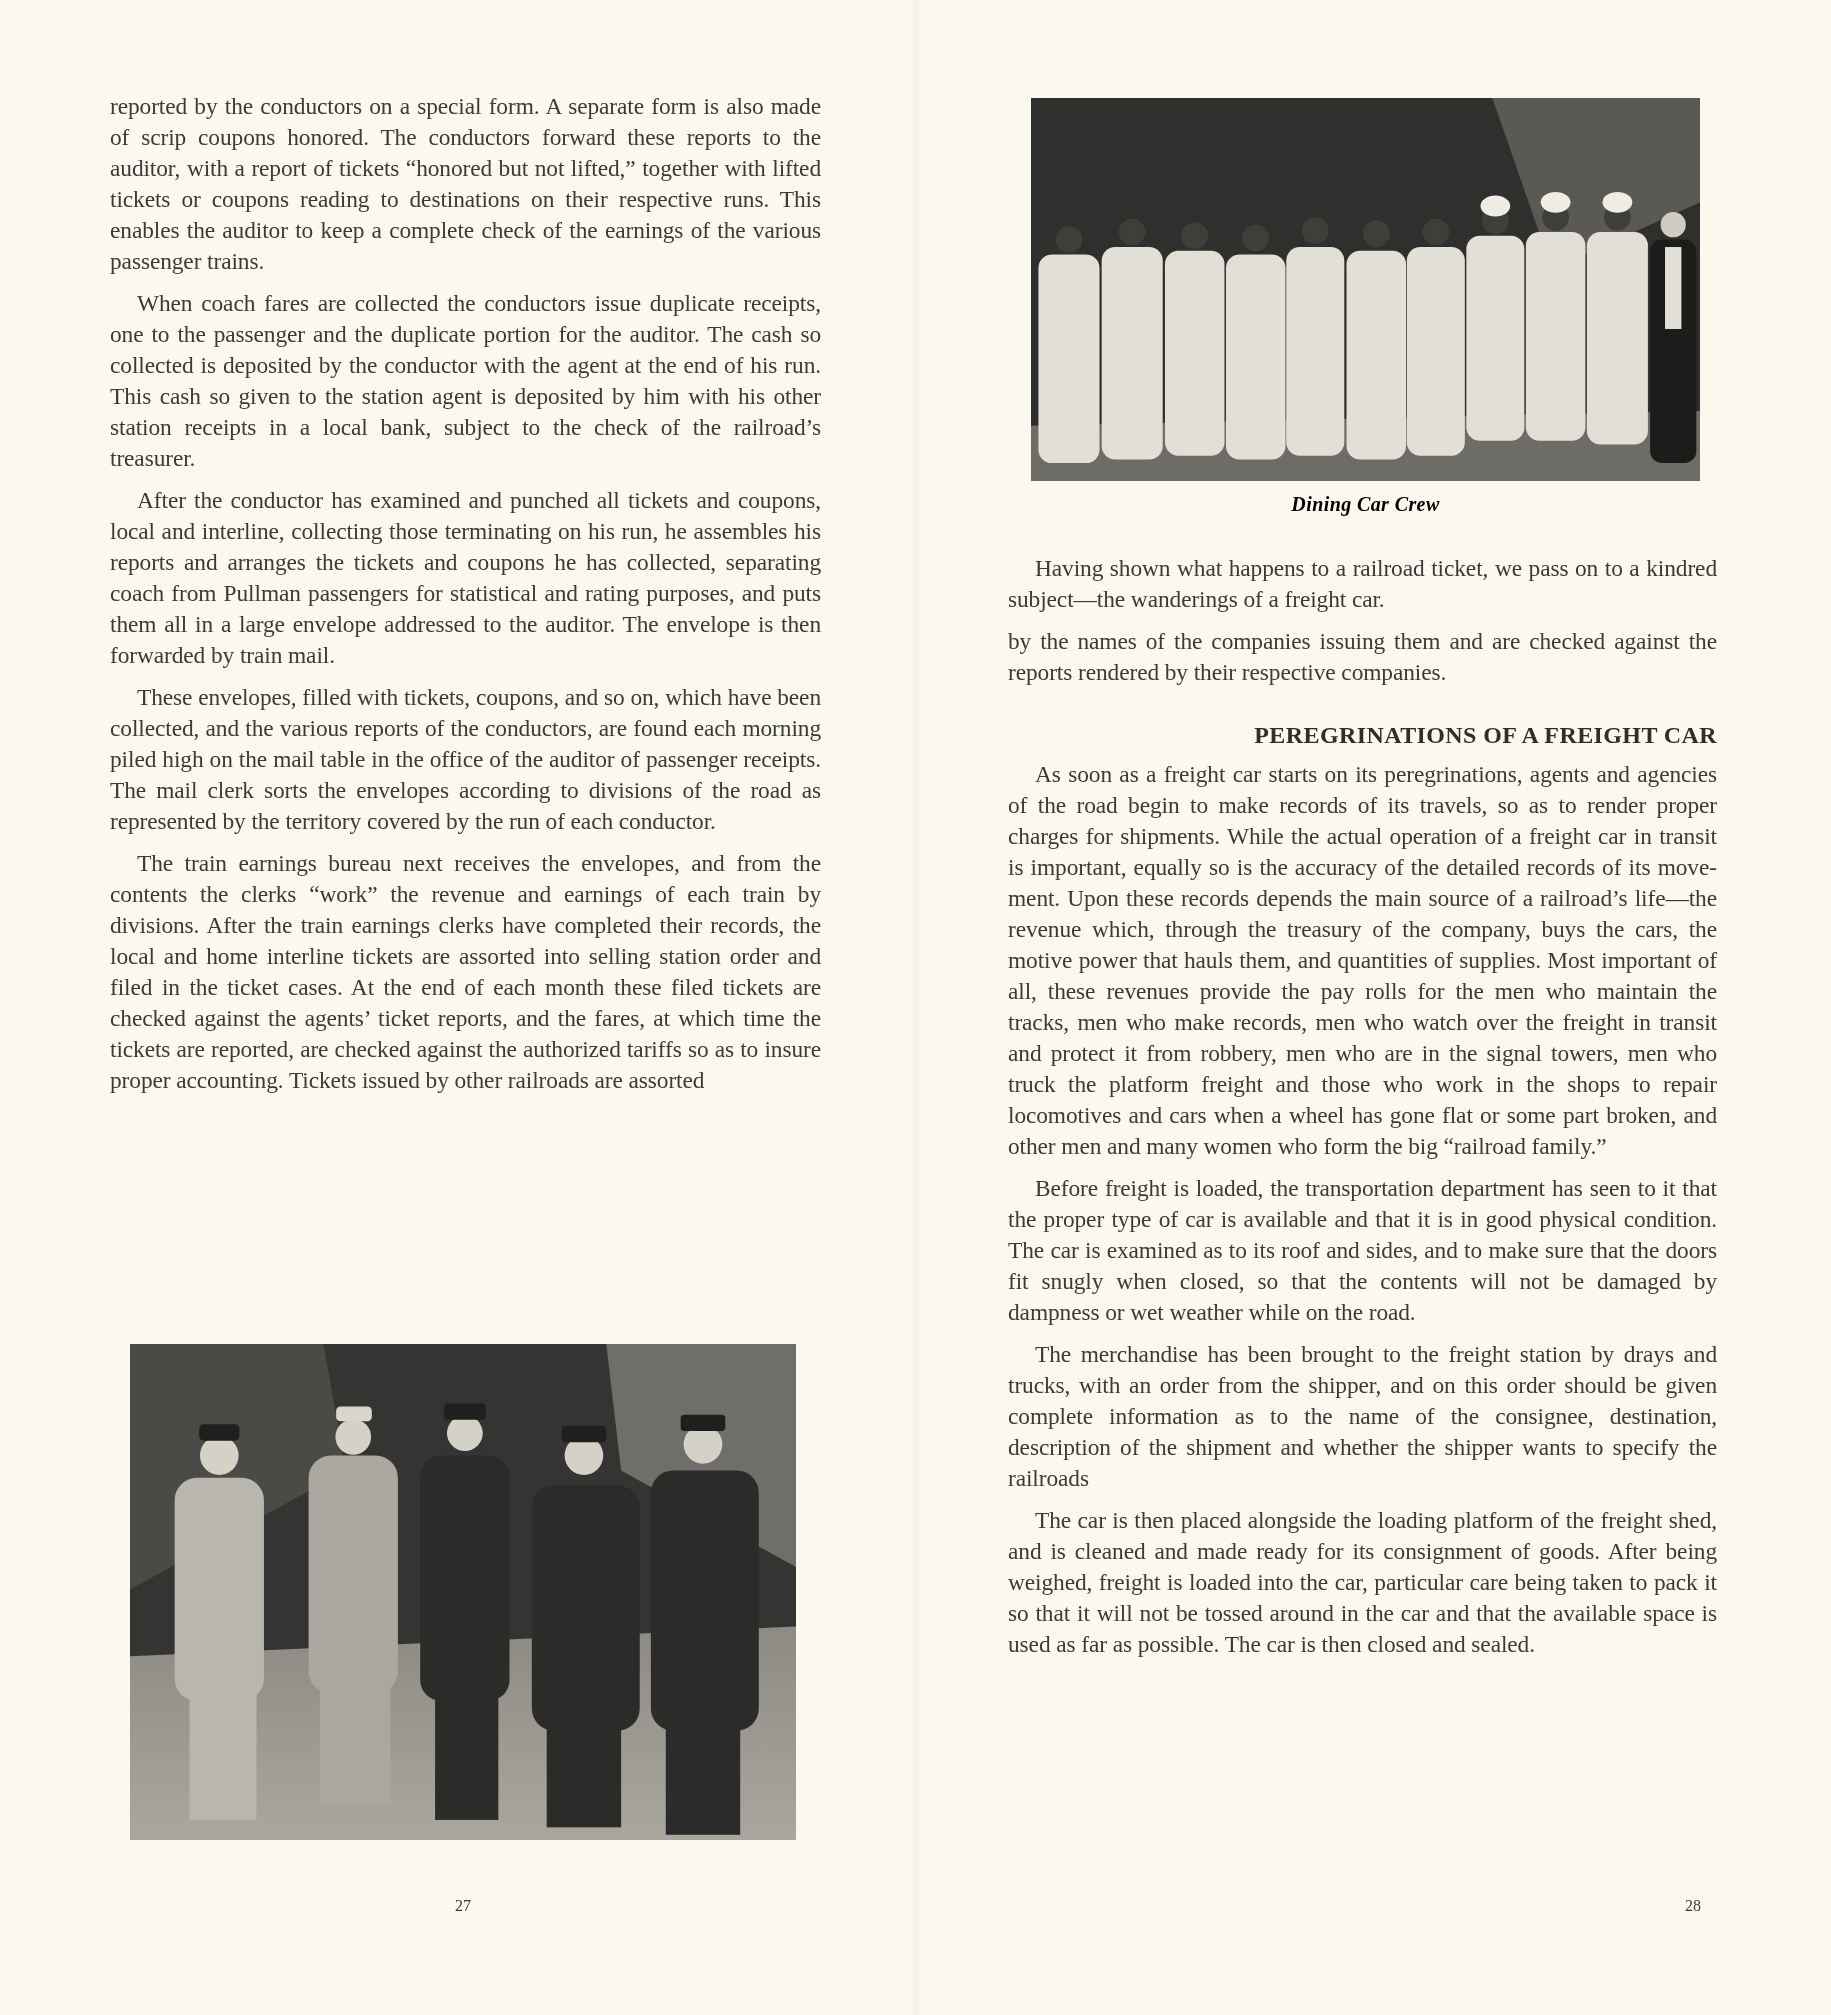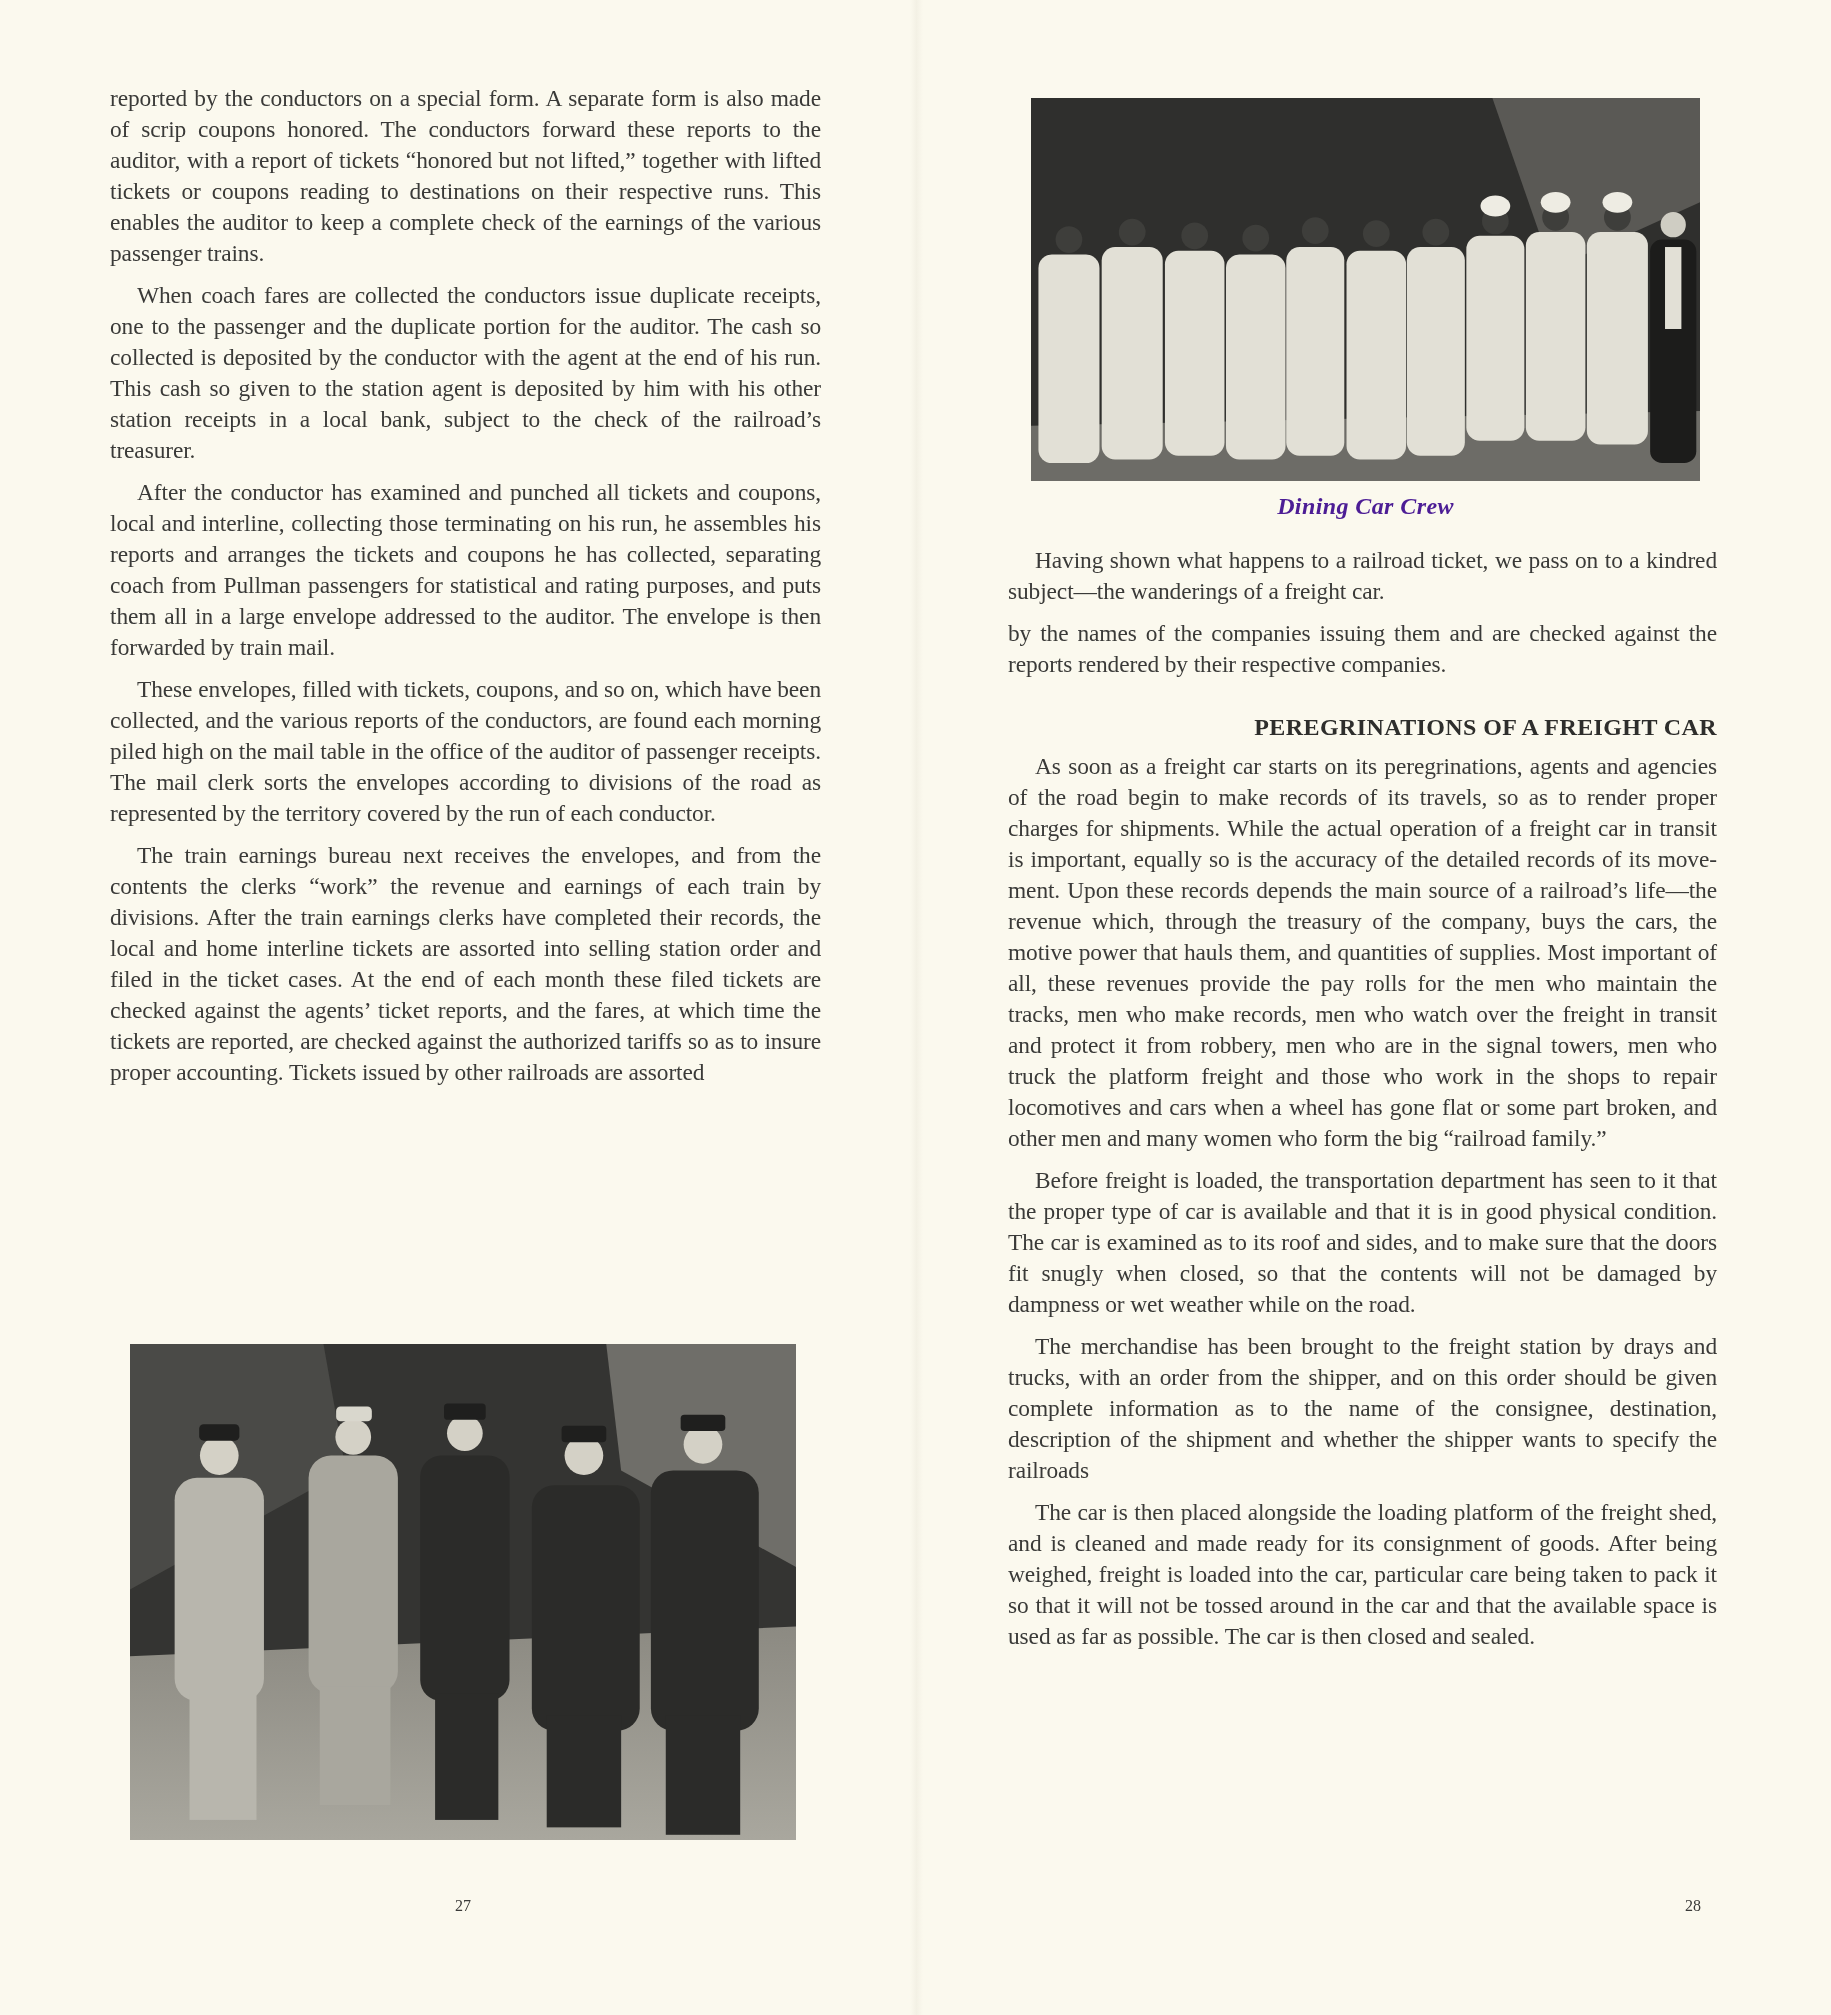--- a/index.html
+++ b/index.html
@@ -12,21 +12,21 @@
       font-family: "Liberation Serif", "DejaVu Serif", serif;
       color: #3a3a38;
     }
     .page { position: absolute; top: 0; height: 2015px; }
     .page-left { left: 0; width: 916px; }
     .page-right { left: 916px; width: 916px; }
     .gutter {
       position: absolute; left: 910px; top: 0; width: 13.4px; height: 2015px;
       background: linear-gradient(90deg, rgba(0,0,0,0) 0%, rgba(120,110,80,0.06) 50%, rgba(0,0,0,0) 100%);
     }
-    .column { position: absolute; }
+    .column { position: absolute; margin-top: 8px; }
     .col-left { left: 110px; top: 83px; width: 711px; }
     .col-right { left: 92px; top: 545px; width: 709px; }
     p.para {
       margin: 0 0 11px 0;
       font-size: 23.4px;
       line-height: 31px;
       text-align: justify;
       text-indent: 27px;
       letter-spacing: -0.1px;
       hyphens: manual;
@@ -48,22 +48,22 @@
       box-shadow: inset 0 0 0 0.7px #2a2a28;
     }
     .photo svg { display: block; width: 100%; height: 100%; }
     .photo-dining { left: 115px; top: 98px; width: 669px; height: 383px; }
     .photo-train { left: 130px; top: 1344px; width: 666px; height: 496px; }
     .caption {
       position: absolute;
       font-family: "Liberation Serif", "DejaVu Serif", serif;
       font-style: italic;
       font-weight: bold;
-      font-size: 24px;
-      color: #4c1d95;
+      font-size: 20px;
+      color: #000000;
       text-align: center;
       letter-spacing: 0.4px;
     }
     .caption-dining { left: 115px; width: 669px; top: 493px; }
     .caption-train { left: 130px; width: 666px; top: 1856px; }
     .page-number {
       position: absolute;
       font-size: 16px;
       color: #3a3a38;
       text-align: center;

